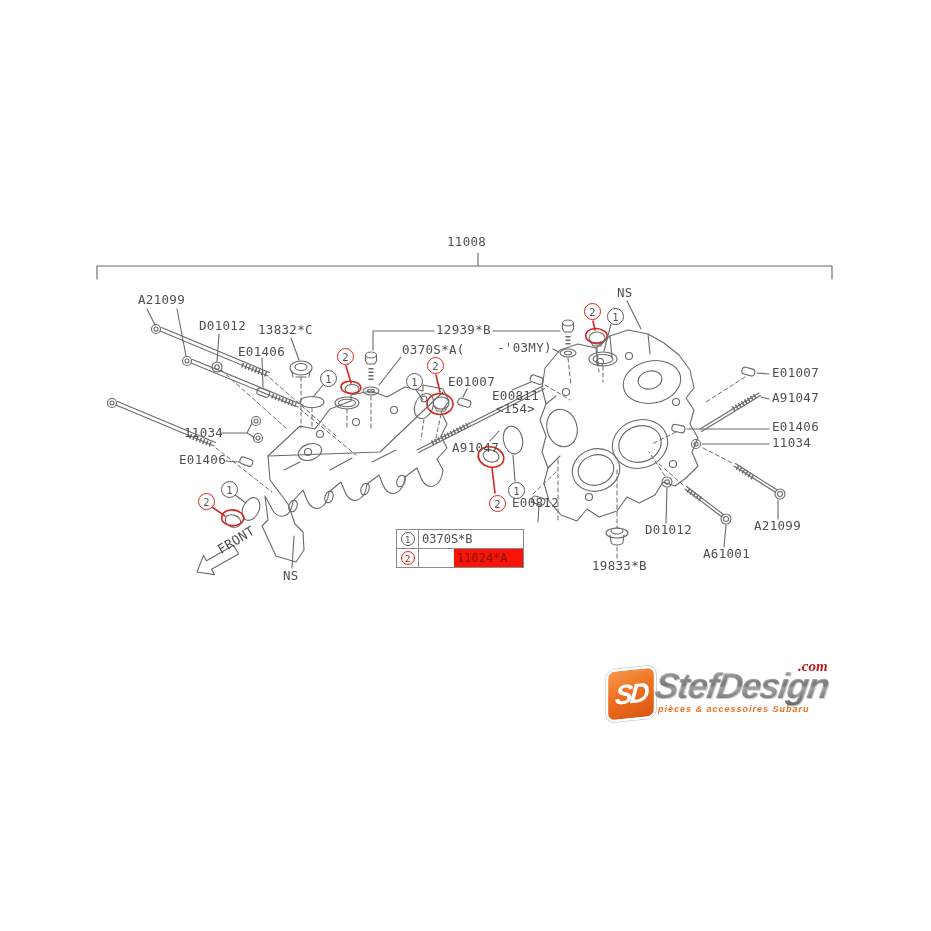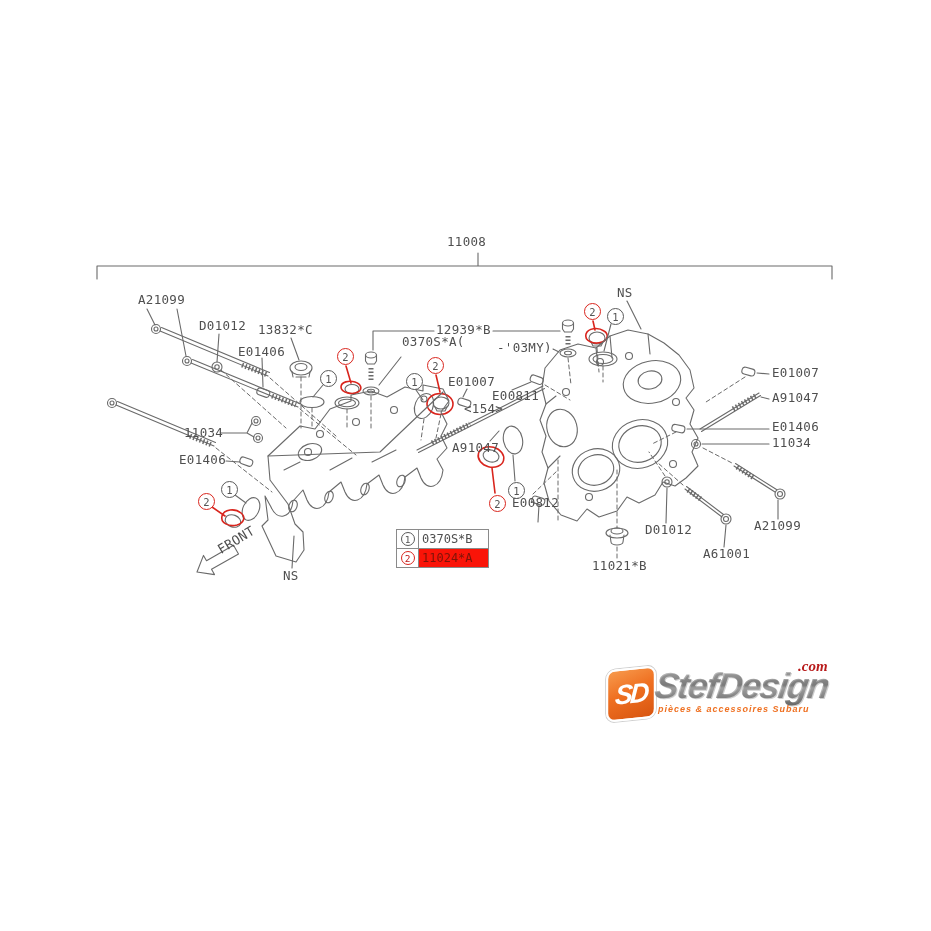--- a/index.html
+++ b/index.html
@@ -17,21 +17,21 @@
   .c1{border:1.3px solid #5a5a5a;}
   .c2{border:1.7px solid #d9251d;}
   .legend{position:absolute;border:1px solid #8a8a8a;background:#fff;}
   .lgrow{display:flex;height:18px;}
   .lgrow + .lgrow{border-top:1px solid #8a8a8a;}
   .lgnum{width:21px;display:flex;align-items:center;justify-content:center;border-right:1px solid #8a8a8a;}
   .lgnum .cc{width:14px;height:14px;border-radius:50%;font-size:9.5px;display:flex;align-items:center;justify-content:center;box-sizing:border-box;}
   .cc.g{border:1.2px solid #5a5a5a;color:#555;}
   .cc.r{border:1.6px solid #d9251d;color:#c01818;}
   .lgpart{width:66px;display:flex;align-items:center;padding-left:3px;font-size:12px;color:#4f4f4f;}
-  .lgpart.hl{background:#fa1408;color:#7d1408;}
+  .lgpart.hl{background:#fa1408;color:#7d1408;margin-left:35px;}
   .logo{position:absolute;left:598px;top:660px;width:275px;height:70px;font-family:"Liberation Sans",sans-serif;}
   .logo-icon{position:absolute;left:8px;top:8px;width:46px;height:48px;border-radius:9px;
              background:linear-gradient(160deg,#f79a4d 0%,#ef7021 45%,#d85510 100%);
              transform:rotate(-6deg) skewX(-6deg);border:2.5px solid #fff;
              box-shadow:0 0 0 1px #d0d0d0;display:flex;align-items:center;justify-content:center;}
   .logo-icon span{color:#fff;font-style:italic;font-weight:bold;font-size:27px;letter-spacing:-3px;transform:skewX(-4deg);}
   .logo-word{position:absolute;left:57px;top:5px;font-size:36px;font-weight:bold;font-style:italic;
              letter-spacing:-1.5px;transform:skewX(-8deg);
              background:linear-gradient(180deg,#d2d2d2 0%,#8e8e8e 48%,#c0c0c0 55%,#6f6f6f 100%);
              -webkit-background-clip:text;background-clip:text;color:#8e8e8e;
@@ -202,40 +202,40 @@
 
   <path class="ln" d="M197,572 L203.5,555.4 L206.5,560.7 L233.5,545.2 L238.5,553.9 L211.5,569.3 L214.5,574.6 Z"></path>
 </svg>
 
 <div class="lbl" style="left:447px;top:236px">11008</div>
 <div class="lbl" style="left:138px;top:294px">A21099</div>
 <div class="lbl" style="left:199px;top:320px">D01012</div>
 <div class="lbl" style="left:258px;top:324px">13832*C</div>
 <div class="lbl" style="left:238px;top:346px">E01406</div>
 <div class="lbl" style="left:436px;top:324px">12939*B</div>
-<div class="lbl" style="left:402px;top:336px">0370S*A(</div>
+<div class="lbl" style="left:402px;top:344px">0370S*A(</div>
 <div class="lbl" style="left:497px;top:342px">-'03MY)</div>
 <div class="lbl" style="left:448px;top:376px">E01007</div>
 <div class="lbl" style="left:492px;top:390px">E00811</div>
-<div class="lbl" style="left:464px;top:403px">&lt;154&gt;</div>
+<div class="lbl" style="left:496px;top:403px">&lt;154&gt;</div>
 <div class="lbl" style="left:452px;top:442px">A91047</div>
 <div class="lbl" style="left:184px;top:427px">11034</div>
 <div class="lbl" style="left:179px;top:454px">E01406</div>
 <div class="lbl" style="left:283px;top:570px">NS</div>
 <div class="lbl front" style="left:222px;top:543px">FRONT</div>
 <div class="lbl" style="left:617px;top:287px">NS</div>
 <div class="lbl" style="left:772px;top:367px">E01007</div>
 <div class="lbl" style="left:772px;top:392px">A91047</div>
 <div class="lbl" style="left:772px;top:421px">E01406</div>
 <div class="lbl" style="left:772px;top:437px">11034</div>
 <div class="lbl" style="left:754px;top:520px">A21099</div>
 <div class="lbl" style="left:512px;top:497px">E00812</div>
 <div class="lbl" style="left:645px;top:524px">D01012</div>
 <div class="lbl" style="left:703px;top:548px">A61001</div>
-<div class="lbl" style="left:592px;top:560px">11021*B</div>
+<div class="lbl" style="left:592px;top:560px">19833*B</div>
 
 <div class="c1" style="left:320px;top:370px">1</div>
 <div class="c1" style="left:406px;top:373px">1</div>
 <div class="c1" style="left:221px;top:481px">1</div>
 <div class="c1" style="left:607px;top:308px">1</div>
 <div class="c1" style="left:508px;top:482px">1</div>
 
 <div class="c2" style="left:337px;top:348px">2</div>
 <div class="c2" style="left:427px;top:357px">2</div>
 <div class="c2" style="left:198px;top:493px">2</div>

